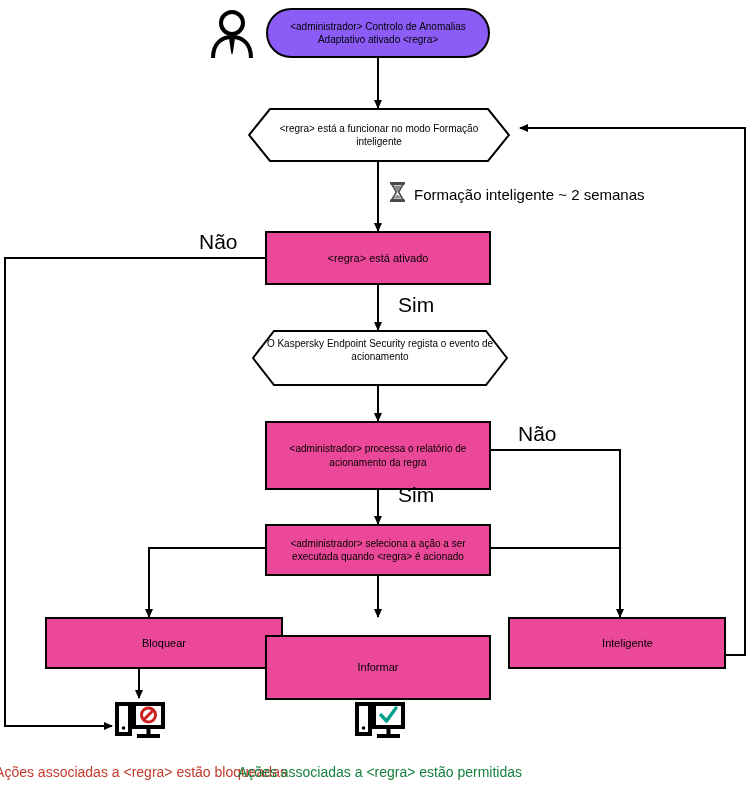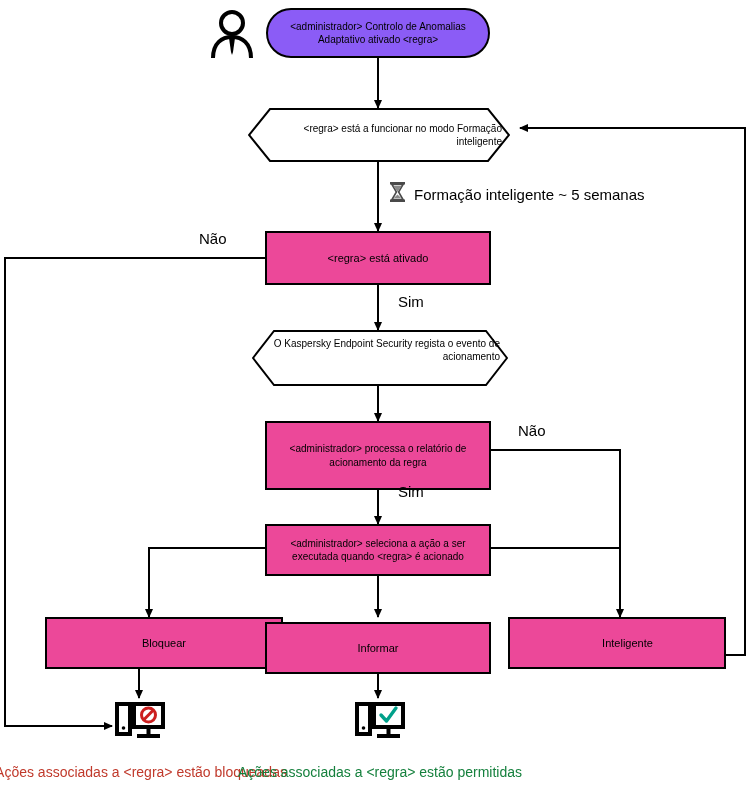--- a/index.html
+++ b/index.html
@@ -42,21 +42,21 @@
     display: block;
     padding: 0 8px;
   }
   .t-small { font-size: 10px; }
   .t-mid   { font-size: 11px; }
   .t-note  { font-size: 15px; }
   .t-cap   { font-size: 14px; line-height: 1.35; text-align: center; }
 
   .edge-label {
     position: absolute;
-    font-size: 15px;
+    font-size: 21px;
     color: #000000;
     white-space: nowrap;
   }
   .note-row {
     position: absolute;
     display: flex;
     align-items: center;
     gap: 8px;
     white-space: nowrap;
   }
@@ -70,21 +70,21 @@
 
   .hexwrap { position: absolute; }
   .hexwrap svg { display: block; }
   .hexwrap .hextext {
     position: absolute;
     left: 0; top: 0;
     width: 100%; height: 100%;
     display: flex;
     align-items: center;
     justify-content: center;
-    text-align: right;
+    text-align: center;
     line-height: 1.35;
   }
   .iconbox { position: absolute; }
   .iconbox svg { display: block; }
 </style>
 </head>
 <body>
 
 <div id="canvas">
 
@@ -149,21 +149,21 @@
   <div class="note-row" style="left:389px; top:181px;">
     <span style="display:inline-block;">
       <svg width="17" height="22" viewBox="0 0 17 22" xmlns="http://www.w3.org/2000/svg">
         <rect x="1" y="1" width="15" height="2.5" fill="#4a4a4a"></rect>
         <rect x="1" y="18.5" width="15" height="2.5" fill="#4a4a4a"></rect>
         <path d="M3,3.5 L14,3.5 L9.6,11 L14,18.5 L3,18.5 L7.4,11 Z" fill="none" stroke="#4a4a4a" stroke-width="1.6"></path>
         <path d="M4.4,5 L12.6,5 L8.5,11 Z" fill="#8a8a8a"></path>
         <path d="M8.5,13.5 L12.4,17.2 L4.6,17.2 Z" fill="#8a8a8a"></path>
       </svg>
     </span>
-    <span class="t-note">Formação inteligente ~ 5 semanas</span>
+    <span class="t-note">Formação inteligente ~ 2 semanas</span>
   </div>
 
   <div class="node node-rect" style="left:265px; top:231px; width:226px; height:54px;">
     <span class="node-text t-mid">&lt;regra&gt; está ativado</span>
   </div>
 
   <div class="edge-label" style="left:199px; top:230px;">
     <span>Não</span>
   </div>
   <div class="edge-label" style="left:398px; top:293px;">
@@ -191,21 +191,21 @@
   </div>
 
   <div class="node node-rect" style="left:265px; top:524px; width:226px; height:52px;">
     <span class="node-text t-small">&lt;administrador&gt; seleciona a ação a ser executada quando &lt;regra&gt; é acionado</span>
   </div>
 
   <div class="node node-rect" style="left:30px; top:617px; width:238px; height:52px;margin-left:15px;">
     <span class="node-text t-mid">Bloquear</span>
   </div>
 
-  <div class="node node-rect" style="left:265px; top:622px; width:226px; height:52px;">
+  <div class="node node-rect" style="left:265px; top:635px; width:226px; height:65px;">
     <span class="node-text t-mid">Informar</span>
   </div>
 
   <div class="node node-rect" style="left:508px; top:617px; width:218px; height:52px;padding-left:21px;">
     <span class="node-text t-mid">Inteligente</span>
   </div>
 
   <div class="iconbox" style="left:115px; top:700px;">
     <svg width="50" height="44" viewBox="0 0 50 44" xmlns="http://www.w3.org/2000/svg">
 

